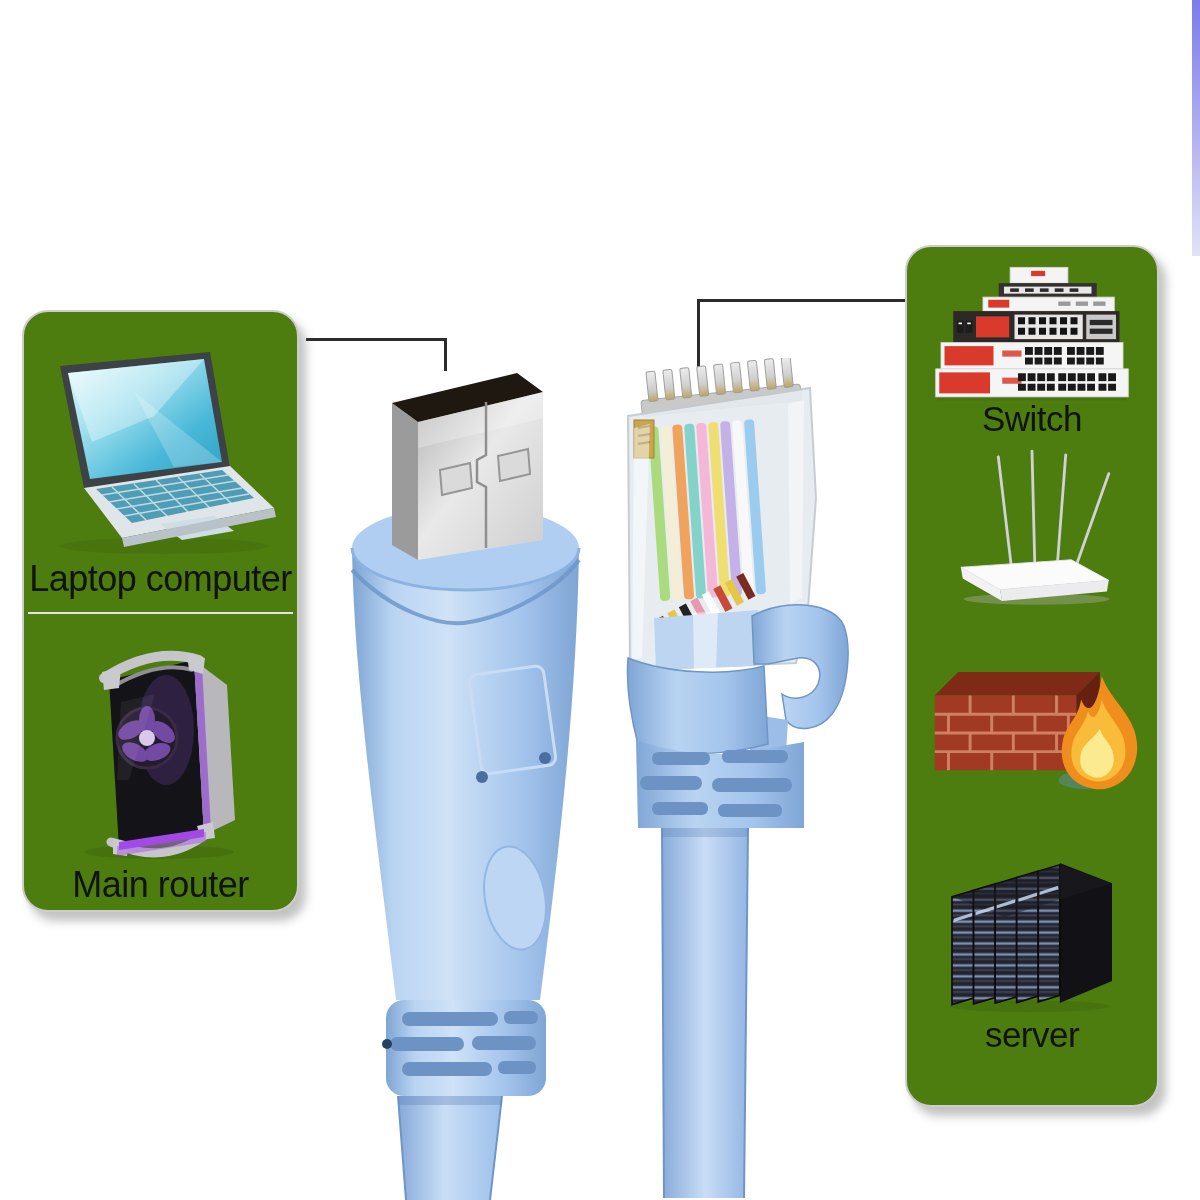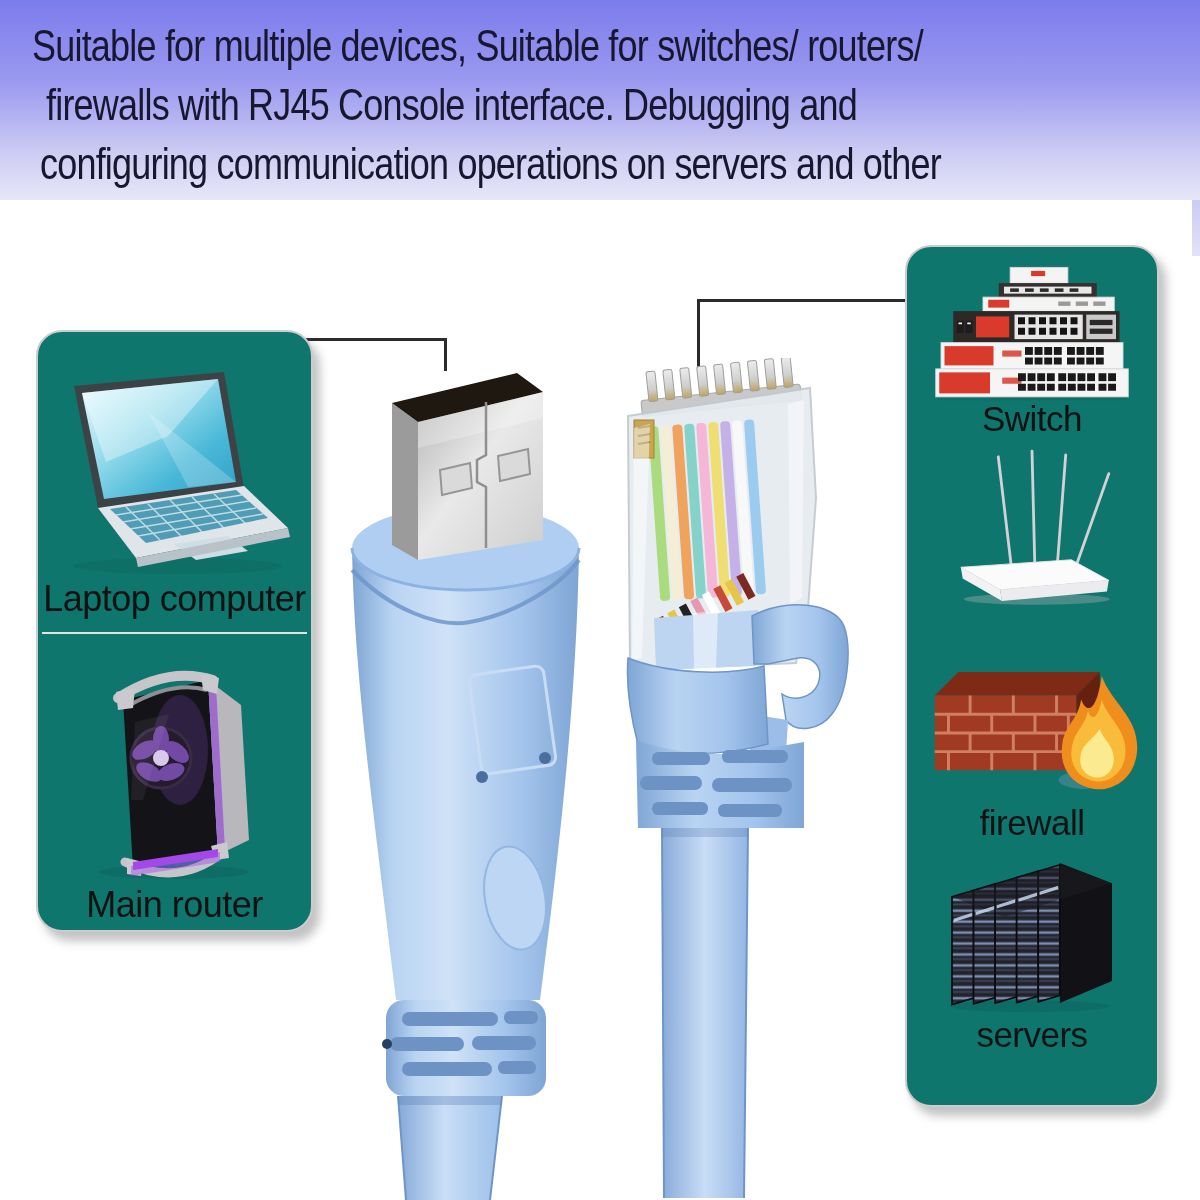--- a/index.html
+++ b/index.html
@@ -9,23 +9,23 @@
   
   .banner{position:absolute;left:0;top:0;width:1200px;height:200px;z-index:2;
           background:linear-gradient(180deg,#7c7bec 0%,#9c9bf0 42%,#cfcef3 78%,#e7e7f9 100%);}
   .banner-line{position:absolute;white-space:nowrap;color:#17172f;font-size:45px;
                letter-spacing:-1px;font-weight:400;transform:scaleX(.8);transform-origin:0 50%;}
   .bl1{left:32px;top:20px;} .bl2{left:46px;top:79px;} .bl3{left:40px;top:138px;}
   .edge-strip{position:absolute;right:0;top:0;width:8px;height:256px;z-index:1;
               background:linear-gradient(180deg,#7c7bec,#b9b8f0 60%,#e2e2f7);}
 
   
-  .panel{position:absolute;background:#0f766e;border:2px solid #cccccc;border-radius:26px;
+  .panel{position:absolute;background:#4d7c0f;border:2px solid #cccccc;border-radius:26px;
          box-shadow:7px 9px 10px rgba(110,110,110,.42);z-index:1;}
-  .panel-left{left:36px;top:310px;width:273px;height:598px;margin-top:20px;}
+  .panel-left{left:22px;top:310px;width:273px;height:598px;}
   .panel-right{left:905px;top:245px;width:250px;height:858px;}
   .device-label{position:absolute;left:0;width:100%;text-align:center;font-size:36px;
                 color:#121212;letter-spacing:-.5px;}
   .panel-right .device-label{font-size:35px;}
   .divider{position:absolute;left:4px;right:4px;top:300px;height:0;border-top:2px solid #e3e3e3;}
   .dev-img{position:absolute;}
 
   
   .callout{position:absolute;background:#2b2b2b;z-index:1;}
   .co-l-h{left:306px;top:338px;width:141px;height:3px;}
@@ -33,25 +33,20 @@
   .co-r-h{left:697px;top:299px;width:209px;height:3px;}
   .co-r-v{left:697px;top:299px;width:3px;height:69px;}
 
   .conn{position:absolute;z-index:1;}
 </style>
 </head>
 <body>
 
 <div class="stage">
 
-  <header class="banner">
-    <span class="banner-line bl1">Suitable for multiple devices, Suitable for switches/ routers/</span>
-    <span class="banner-line bl2">firewalls with RJ45 Console interface. Debugging and</span>
-    <span class="banner-line bl3">configuring communication operations on servers and other</span>
-  </header>
   <div class="edge-strip"></div>
 
   <div class="callout co-l-h"></div>
   <div class="callout co-l-v"></div>
   <div class="callout co-r-h"></div>
   <div class="callout co-r-v"></div>
 
   <aside class="panel panel-left">
 
     <svg class="dev-img" style="left:8px;top:34px" width="255" height="212" viewBox="0 0 255 212">
@@ -233,21 +228,20 @@
         <path d="M52,36 L52,55 M96,36 L96,55 M140,36 L140,55"></path>
         <path d="M30,55 L30,74 M74,55 L74,74 M118,55 L118,74 M152,55 L152,74"></path>
         <path d="M52,74 L52,93 M96,74 L96,93 M140,74 L140,93"></path>
         <path d="M30,93 L30,112 M74,93 L74,112 M118,93 L118,112 M152,93 L152,112"></path>
       </g>
       <ellipse cx="168" cy="122" rx="26" ry="9" fill="#5d8fa6" opacity="0.5"></ellipse>
       <path d="M186,16 C196,44 224,58 222,92 C220,120 198,134 178,131 C154,127 142,108 146,84 C149,66 162,60 165,40 C170,53 180,56 186,16 Z" fill="#ef8d1d"></path>
       <path d="M186,40 C192,60 212,70 210,96 C208,116 192,126 178,123 C160,119 152,104 156,86 C159,72 168,68 172,52 C176,62 182,60 186,40 Z" fill="#f8bc3a"></path>
       <path d="M184,70 C188,82 200,88 198,104 C196,116 186,121 178,119 C166,116 162,106 165,94 C168,84 176,82 184,70 Z" fill="#fcea90"></path>
     </svg>
-    <div class="device-label" style="top:556px">firewall</div>
 
     <svg class="dev-img" style="left:14px;top:606px" width="222" height="160" viewBox="0 0 230 190">
       <defs>
         <pattern id="pat-slats" width="6" height="13" patternUnits="userSpaceOnUse">
           <rect width="6" height="13" fill="#23232b"></rect>
           <rect y="2" width="6" height="3" fill="#7d90b4"></rect>
           <rect y="8" width="6" height="2" fill="#3e4760"></rect>
         </pattern>
       </defs>
       <ellipse cx="112" cy="182" rx="95" ry="7" fill="#000" opacity="0.07"></ellipse>
@@ -261,21 +255,21 @@
       </g>
       <polygon points="20,52 148,14 210,36 82,76" fill="#1c1c22" opacity="0.55"></polygon>
       <g fill="#c8d6ee" opacity="0.85">
         <polygon points="22,78 44,71 44,75 22,82"></polygon>
           <polygon points="48,70 70,63 70,67 48,74"></polygon>
         <polygon points="73,62 95,55 95,59 73,66"></polygon>
           <polygon points="99,54 121,47 121,51 99,58"></polygon>
         <polygon points="124,46 146,39 146,43 124,50"></polygon>
       </g>
     </svg>
-    <div class="device-label" style="top:768px">servers</div>
+    <div class="device-label" style="top:768px">server</div>
   </aside>
 
   <svg class="conn" style="left:340px;top:360px" width="250" height="840" viewBox="0 0 250 840">
     <defs>
       <linearGradient id="lg-ubody" x1="0" y1="0" x2="1" y2="0">
         <stop offset="0" stop-color="#7fa5d4"></stop>
           <stop offset="0.18" stop-color="#b9d4f2"></stop>
         <stop offset="0.42" stop-color="#cfe2f7"></stop>
           <stop offset="0.75" stop-color="#a3c4ec"></stop>
         <stop offset="1" stop-color="#7fa5d4"></stop>

